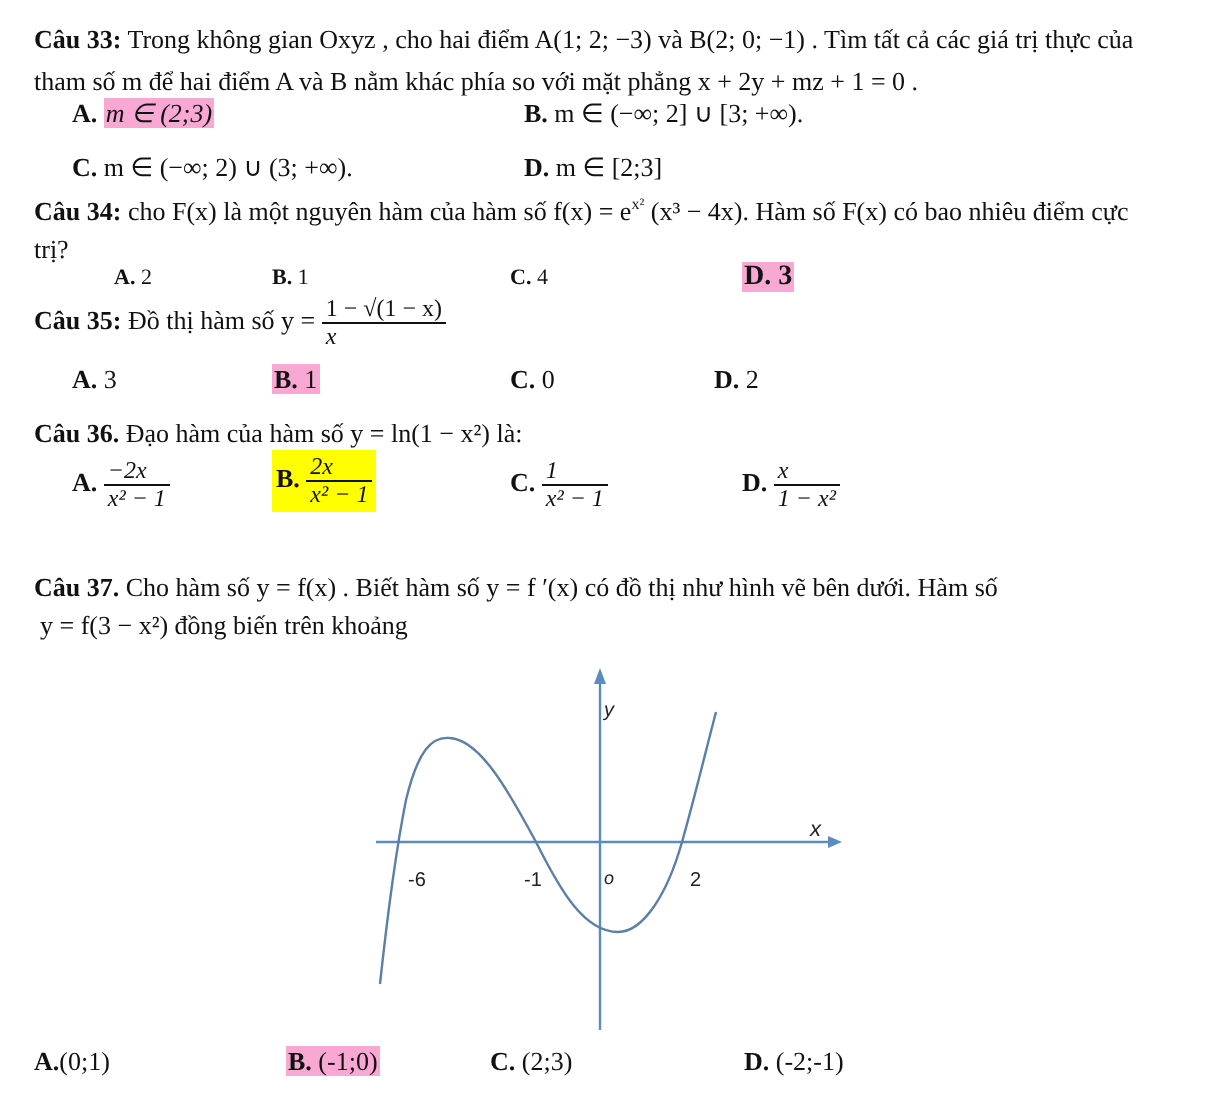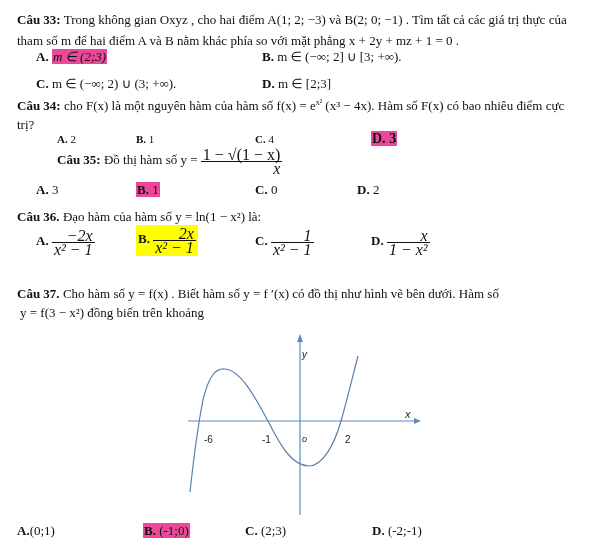--- a/index.html
+++ b/index.html
@@ -1,22 +1,22 @@
 <!DOCTYPE html>
 <html><head>
 <meta charset="utf-8">
 <style>
   html, body { margin:0; padding:0; background:#ffffff; }
   body { width:615px; height:553px; position:relative; overflow:hidden;
          font-family:"Liberation Serif", serif; color:#111; font-size:13px; }
   .abs { position:absolute; white-space:nowrap; line-height:16px; }
   .b { font-weight:bold; }
   .i { font-style:italic; }
-  .hl { background:#ec4899; padding:0 1px; }
-  .frac { display:inline-block; vertical-align:middle; text-align:right; line-height:13px; font-size:16px; }
+  .hl { background:#f9a8d4; padding:0 1px; }
+  .frac { display:inline-block; vertical-align:middle; text-align:left; line-height:13px; font-size:12px; }
   .frac .num { display:block; border-bottom:1px solid #111; padding:0 2px; }
   .frac .den { display:block; padding:0 2px; }
   sup { font-size:8px; line-height:0; }
   .opt { font-size:13px; }
   svg text { font-family:"Liberation Sans", sans-serif; }
 </style>
 </head>
 <body>
 
 <div class="abs" style="left:17px;top:12px;">
@@ -55,21 +55,21 @@
   <span>1</span>
 </div>
 <div class="abs" style="left:255px;top:131px;font-size:11px;">
   <span class="b">C.</span>
   <span>4</span>
 </div>
 <div class="abs" style="left:371px;top:131px;font-size:14px;">
   <span class="hl b"><span>D.</span> <span>3</span></span>
 </div>
 
-<div class="abs" style="left:17px;top:148px;line-height:14px;margin-left:40px;">
+<div class="abs" style="left:17px;top:148px;line-height:14px;">
   <span class="b">Câu 35:</span>
   <span>Đồ thị hàm số  y =</span>
   <span class="frac">
     <span class="num">1 − √(1 − x)</span>
     <span class="den i">x</span>
   </span>
 </div>
 <div class="abs opt" style="left:36px;top:182px;">
   <span class="b">A.</span>
   <span>3</span>

